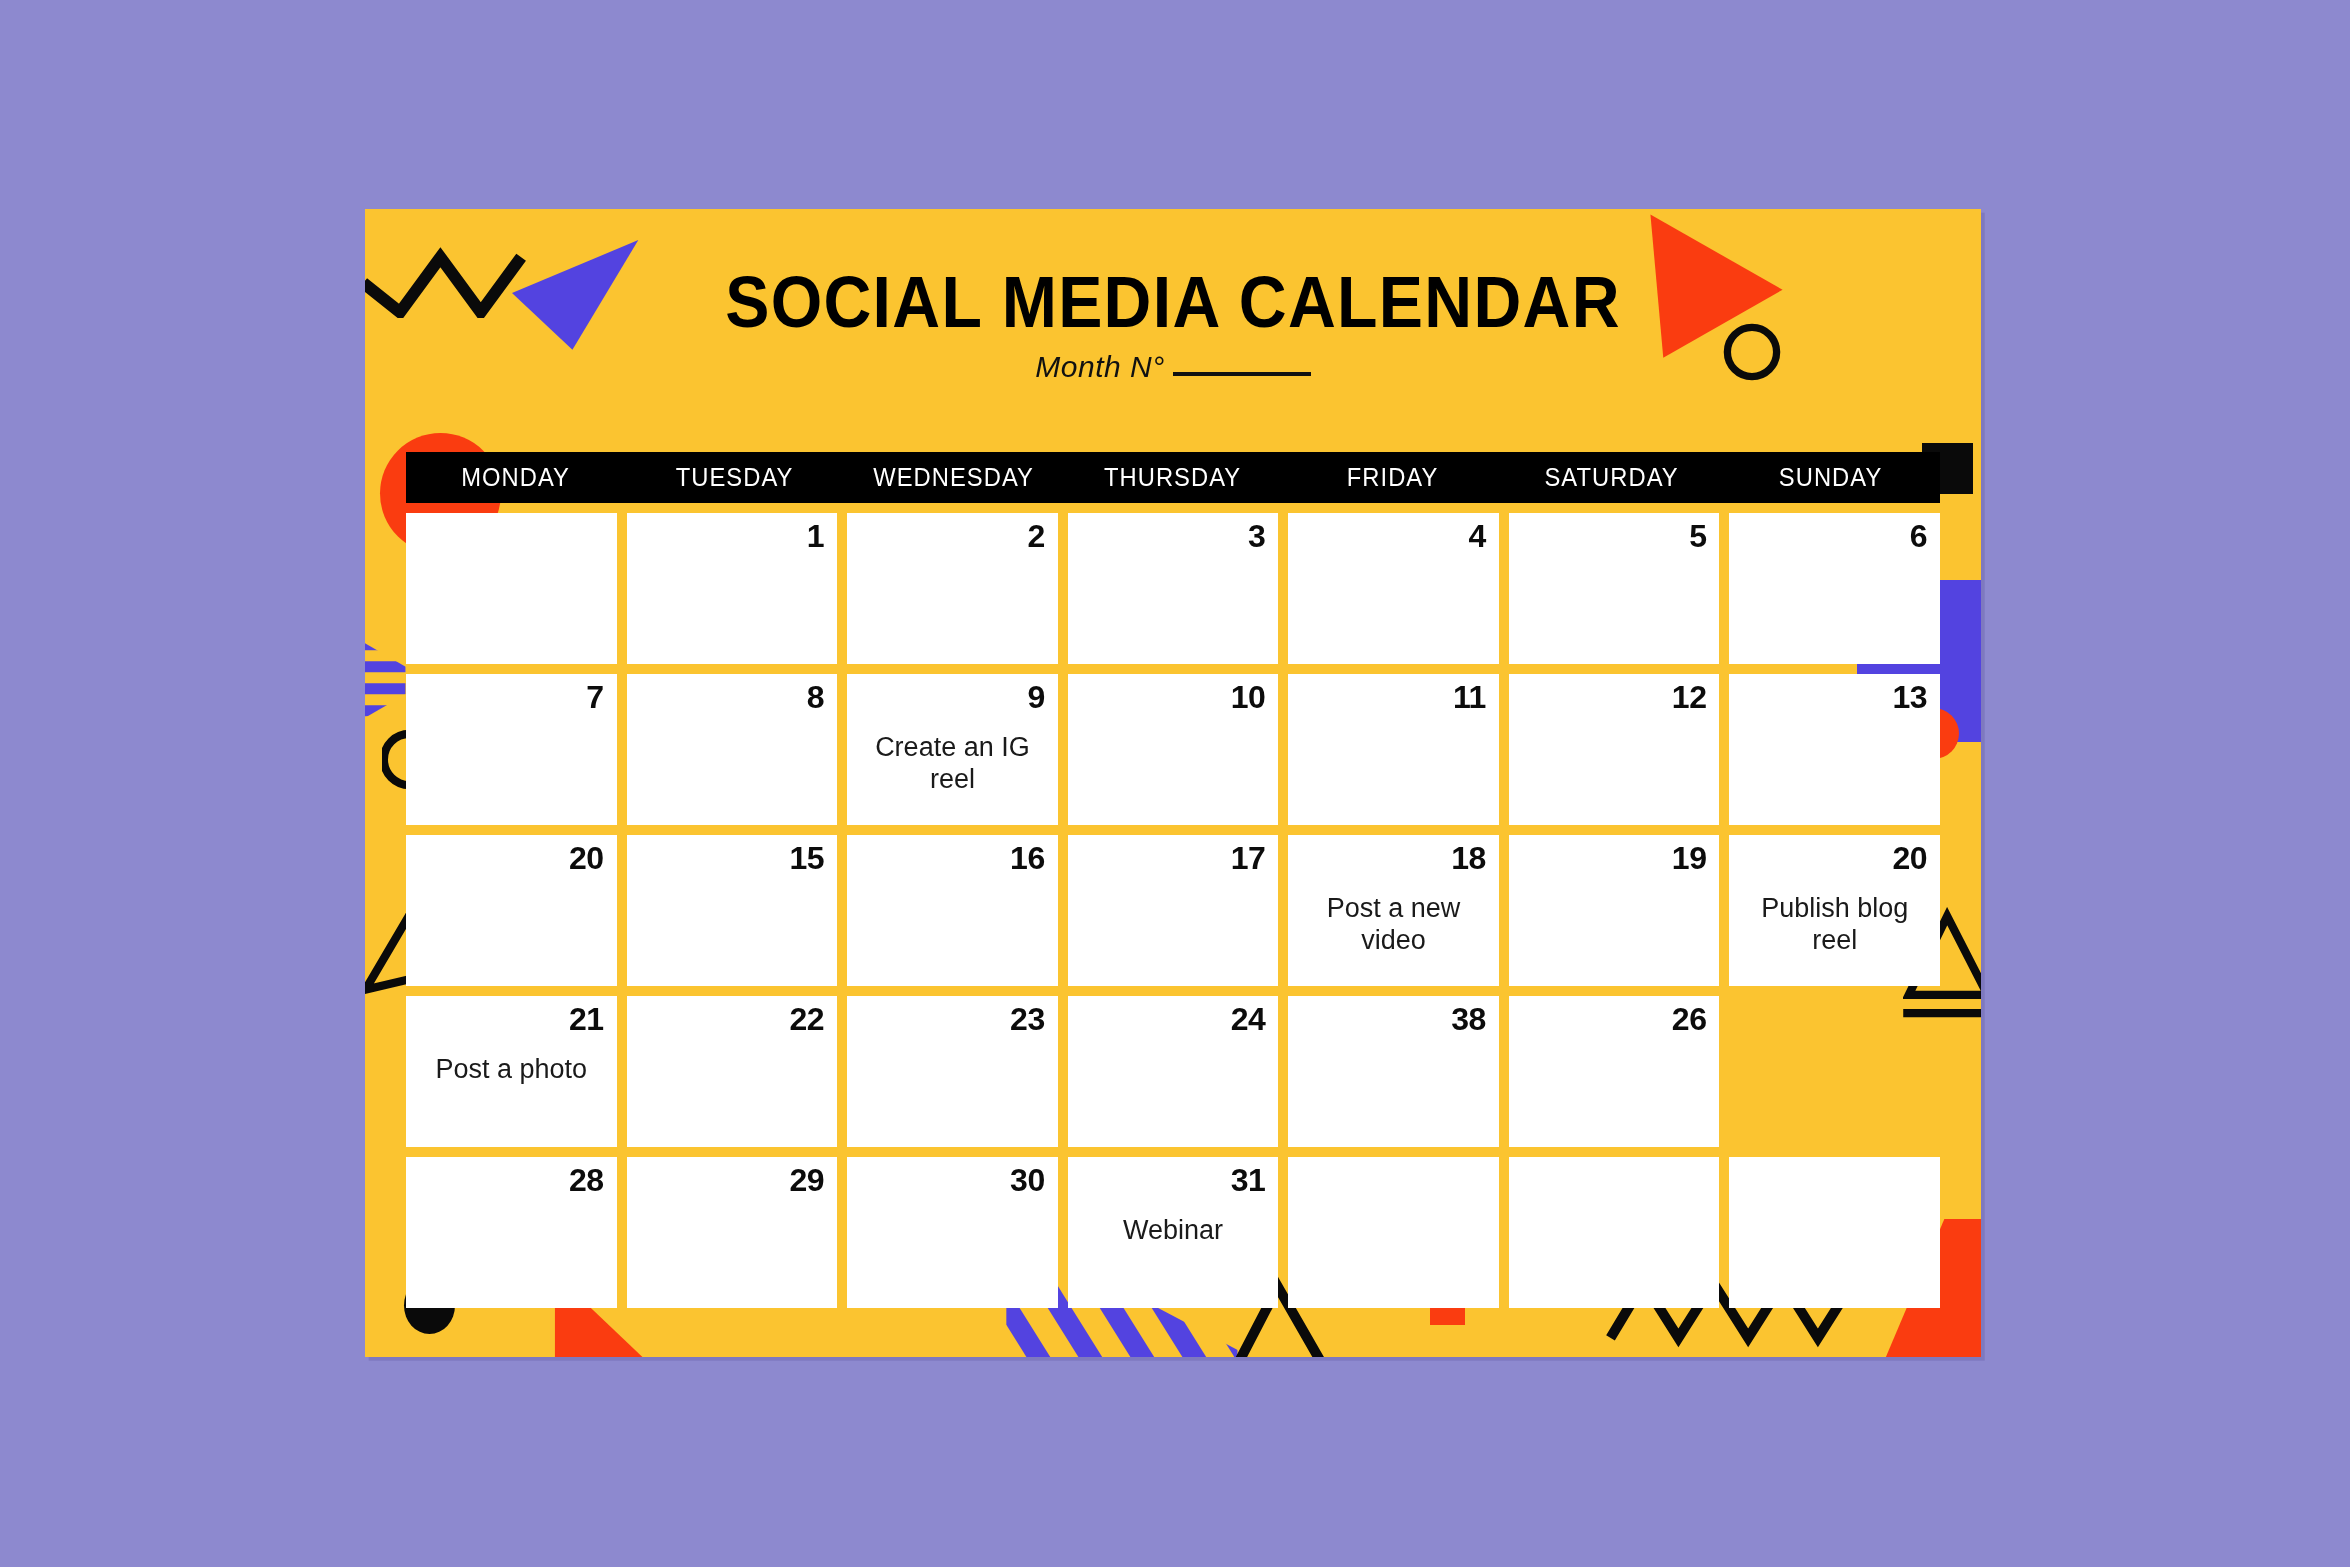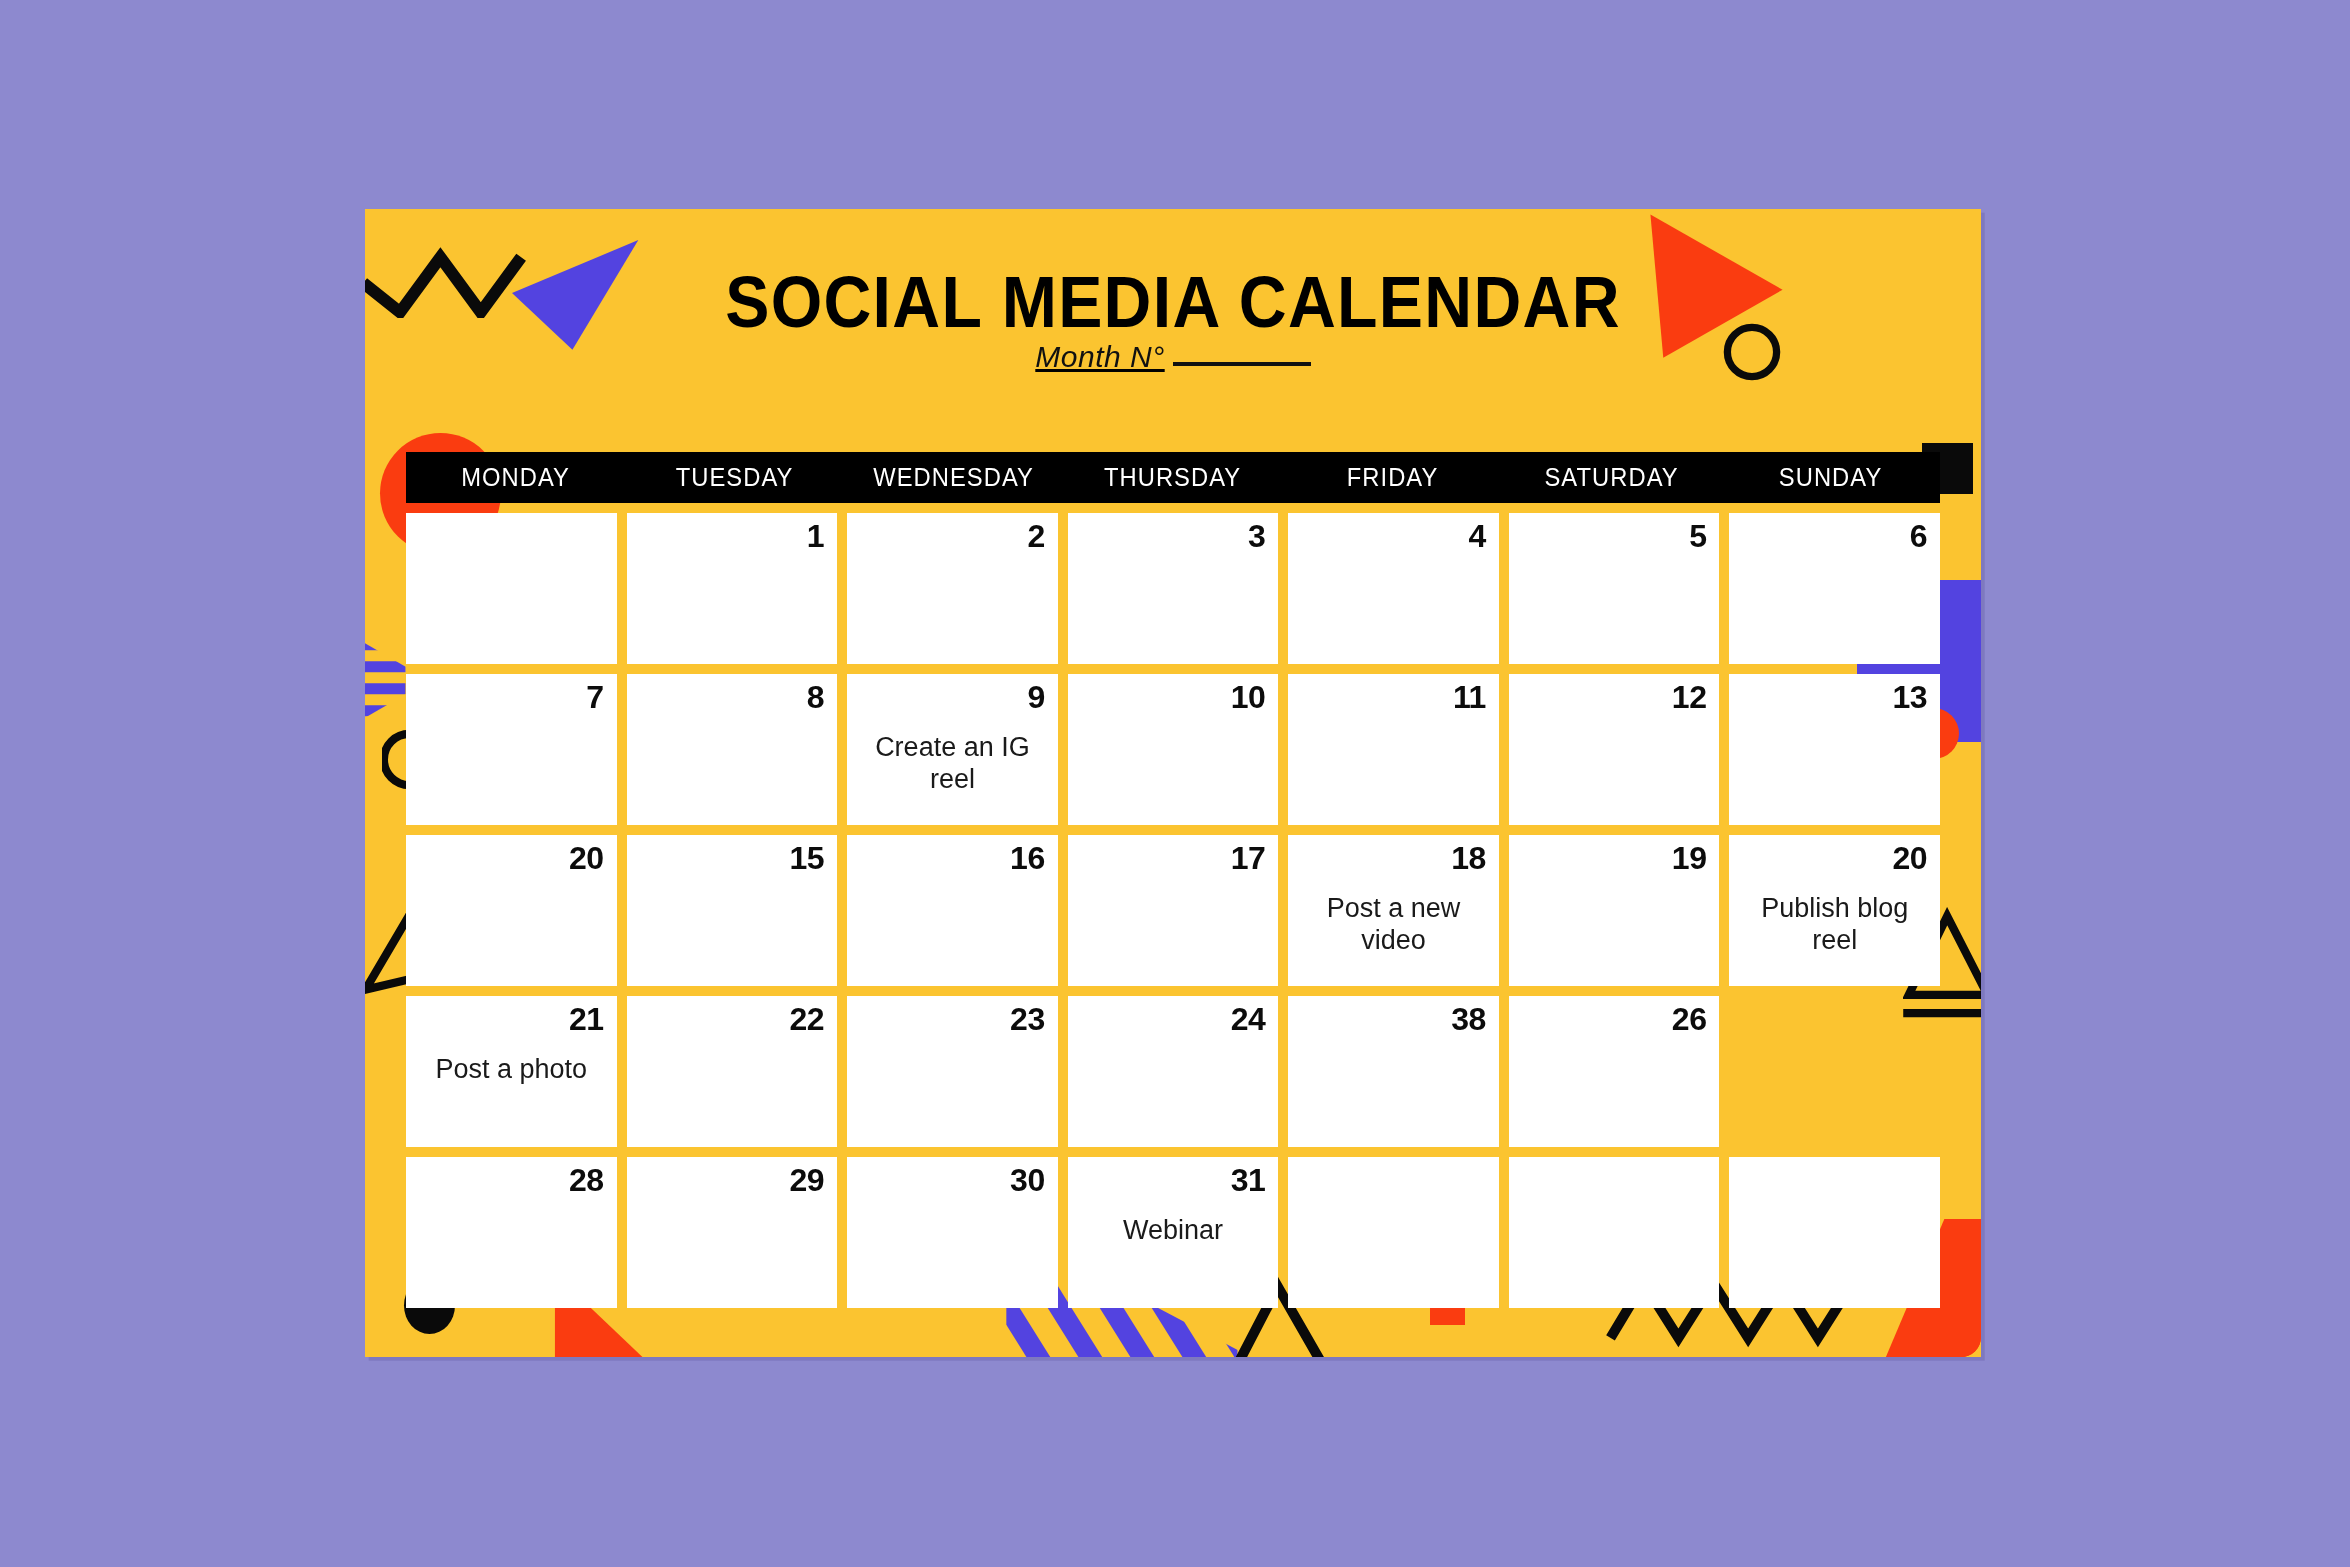--- a/index.html
+++ b/index.html
@@ -22,21 +22,20 @@
     width: 1616px;
     height: 1148px;
     background: #fbc430;
     box-shadow: 3.7px 3.7px 0 rgba(60,50,120,0.18);
     overflow: visible;
   }
   #card-clip {
     position: absolute;
     inset: 0;
     overflow: hidden;
-    border-radius: 20px;
   }
 
   
   #poster-header {
     position: absolute;
     left: 0;
     top: 0;
     width: 100%;
     height: 220px;
     text-align: center;
@@ -48,26 +47,25 @@
     padding-top: 57px;
     font-size: 72px;
     font-weight: 700;
     letter-spacing: 1.4px;
     color: #000;
     font-family: "Liberation Sans Narrow", "Liberation Sans", sans-serif;
     transform: scaleX(0.92);
     line-height: 1;
   }
   #subtitle-row {
-    margin-top: 2px;
+    margin-top: 12px;
     display: flex;
     align-items: flex-end;
     justify-content: center;
     gap: 8px;
-    text-decoration: underline;
   }
   #poster-subtitle {
     font-size: 30px;
     font-style: italic;
     color: #111;
     font-family: "Liberation Sans", sans-serif;
     letter-spacing: 0.5px;
   }
   #month-blank {
     display: inline-block;

